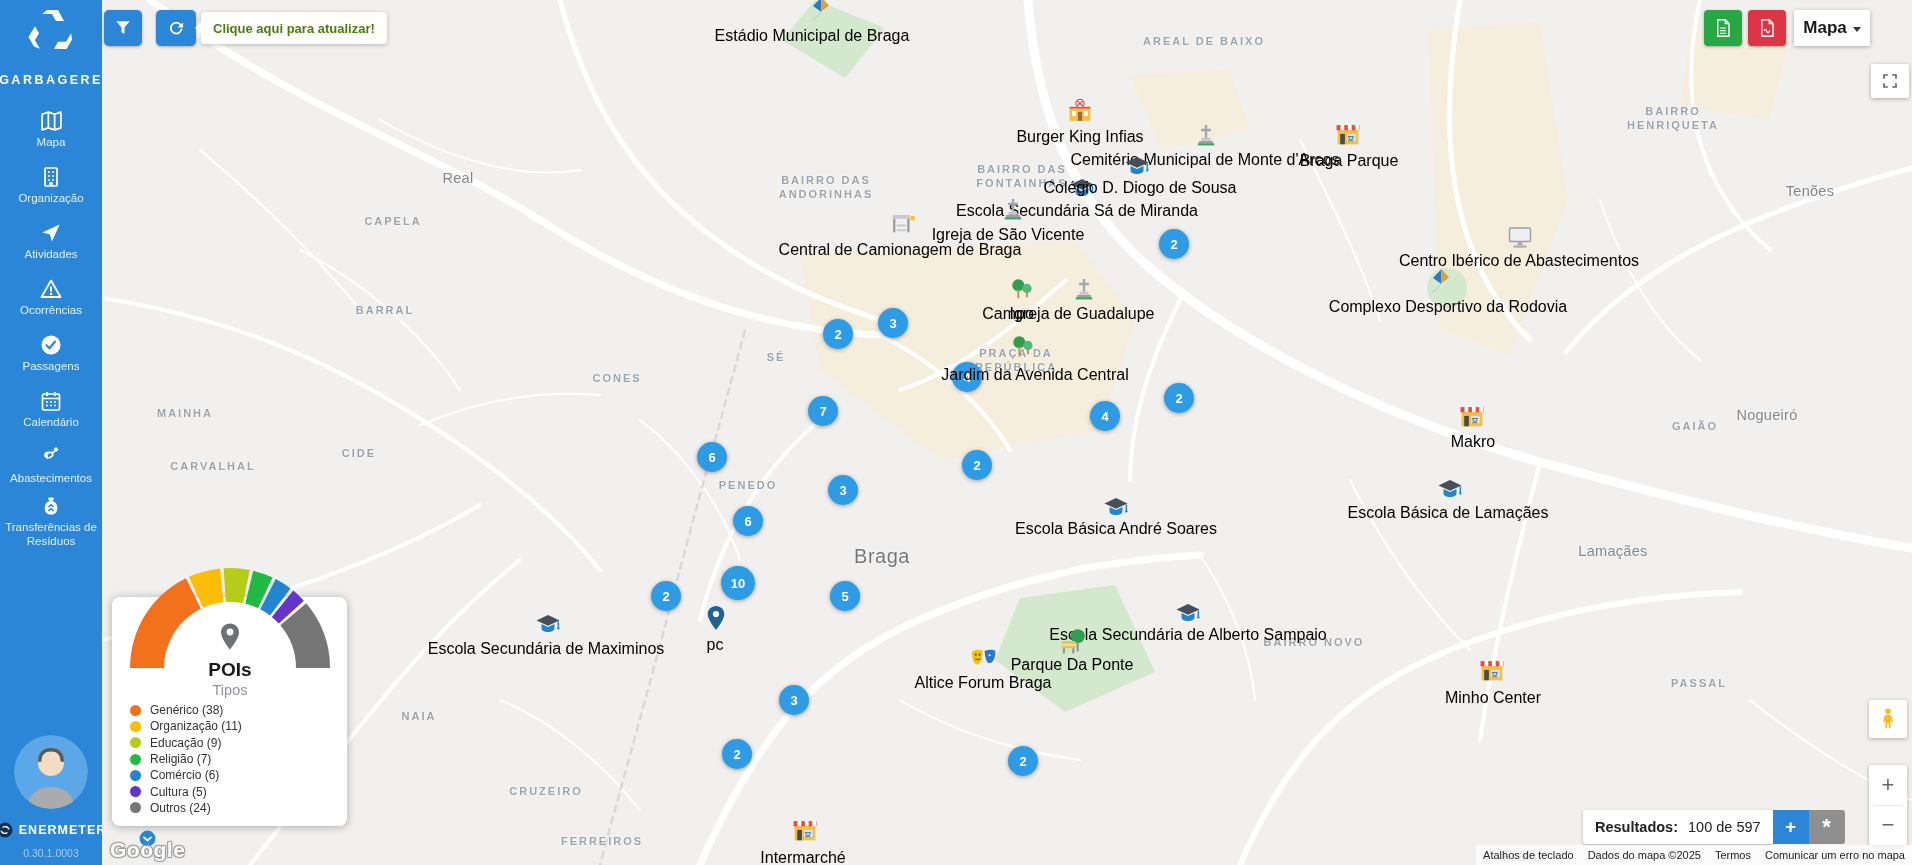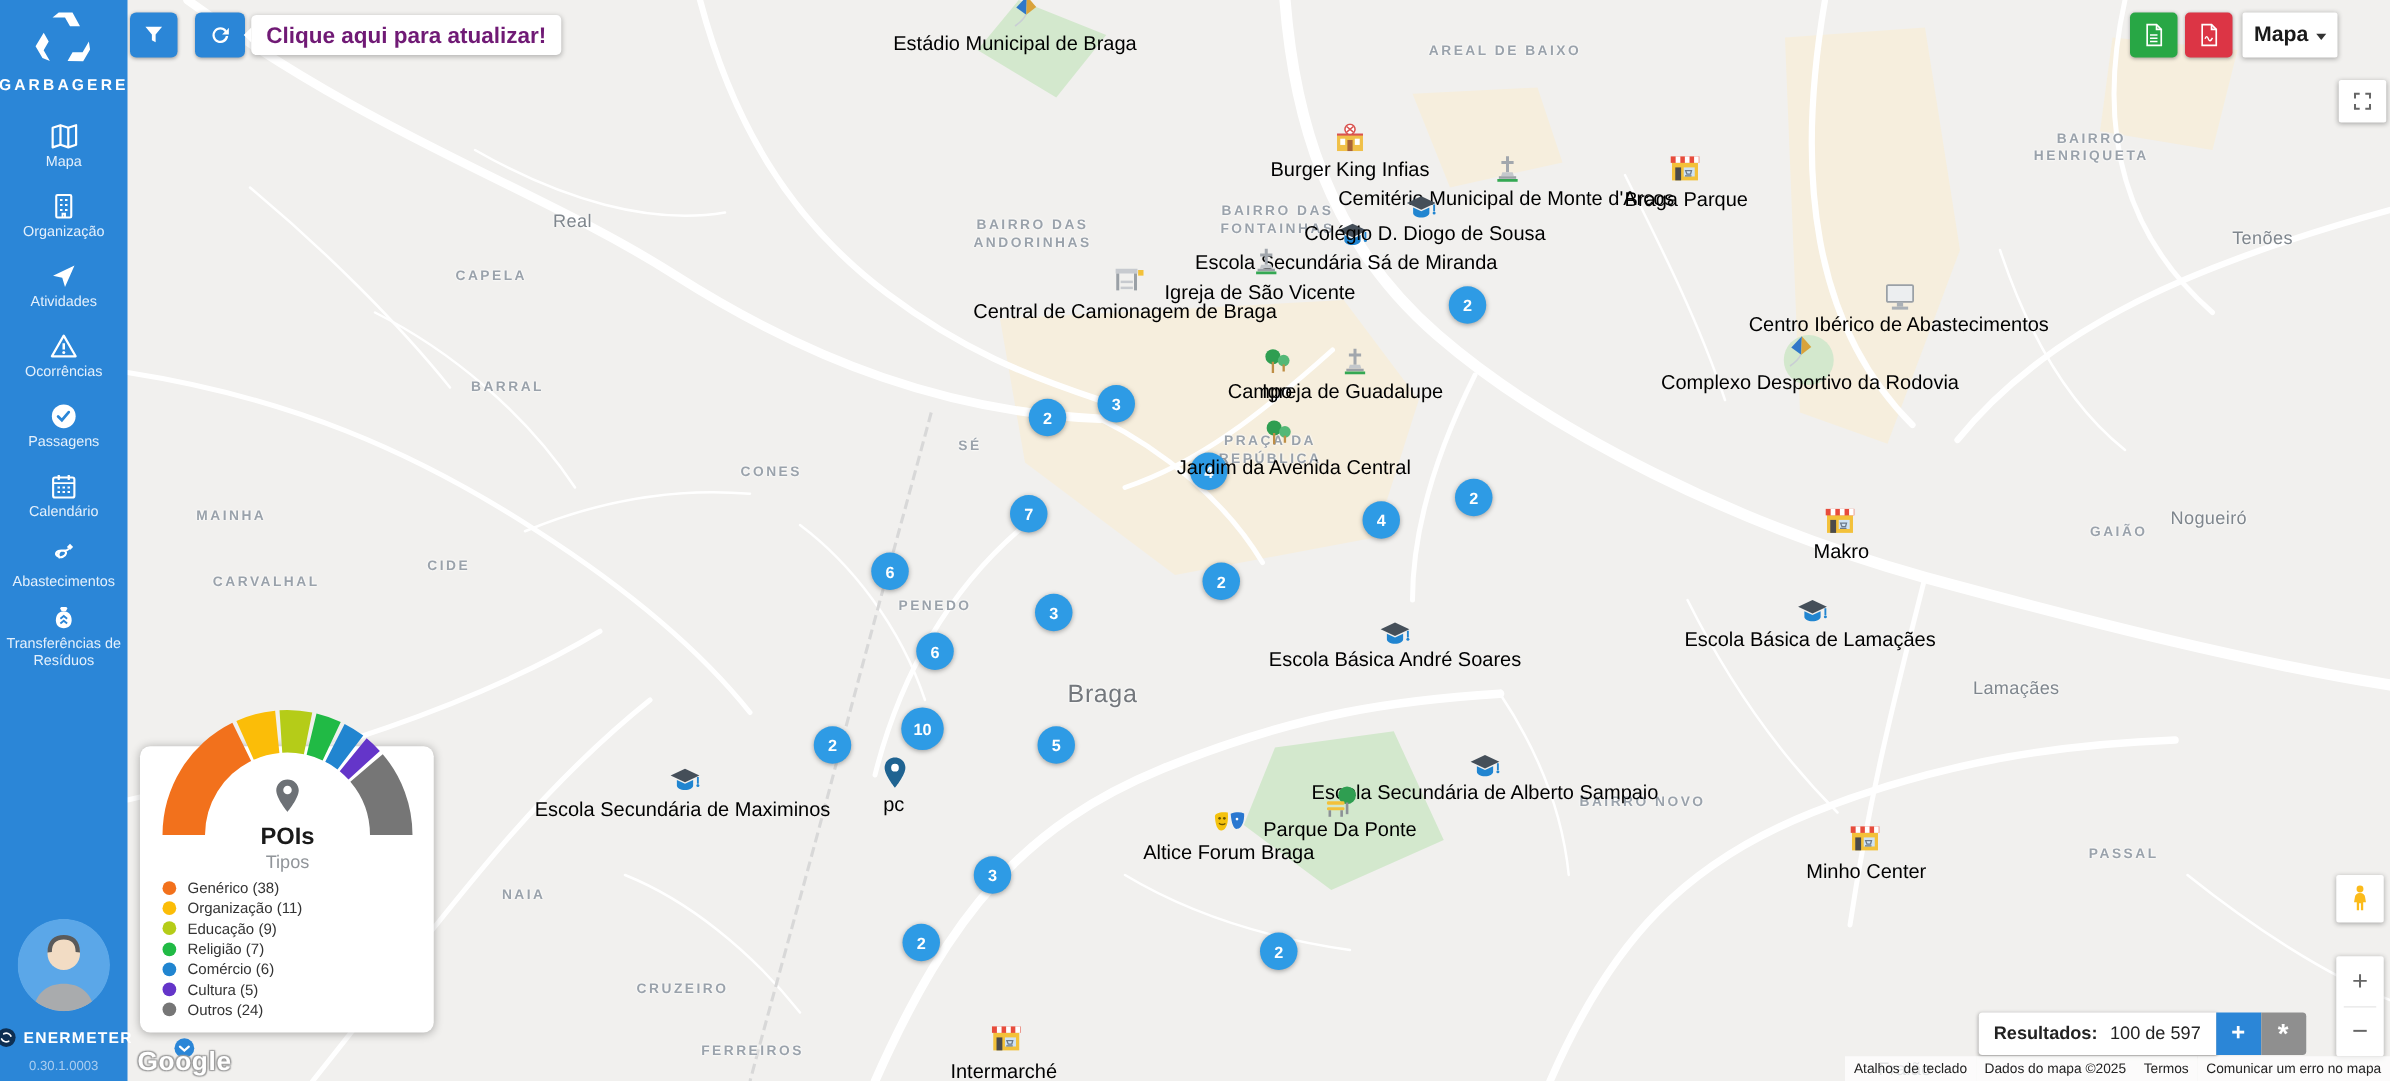--- a/index.html
+++ b/index.html
@@ -16,33 +16,33 @@
   .poi{position:absolute;transform:translate(-50%,-50%);text-align:center;cursor:pointer;}
   .picon{position:absolute;transform:translate(-50%,-50%);line-height:0;}
   .cluster{position:absolute;transform:translate(-50%,-50%);width:30px;height:30px;border-radius:50%;
     background:#2e9be5;color:#fff;font-size:13px;font-weight:bold;display:flex;align-items:center;justify-content:center;
     box-shadow:0 1px 4px rgba(0,0,0,.35);cursor:pointer;}
   .cluster.big{width:34px;height:34px;}
   
   .sidebar{position:absolute;left:0;top:0;width:102px;height:865px;background:#2b86d7;z-index:30;
     display:flex;flex-direction:column;align-items:center;color:#fff;}
   .logo{margin-top:7px;line-height:0;}
-  .brandname{font-size:12.5px;font-weight:bold;letter-spacing:2.5px;color:#fff;margin-top:8px;}
+  .brandname{font-size:12.5px;font-weight:bold;letter-spacing:2.5px;color:#fff;margin-top:20px;}
   .nav{margin-top:14px;width:100%;}
   .nav-item{height:56px;display:flex;flex-direction:column;align-items:center;justify-content:center;cursor:pointer;}
   .nav-item .nlabel{font-size:11.5px;color:#e4f0fc;margin-top:3px;text-align:center;line-height:1.15;}
   .side-bottom{position:absolute;bottom:0;left:0;width:100%;display:flex;flex-direction:column;align-items:center;}
   .avatar{width:74px;height:74px;border-radius:50%;overflow:hidden;line-height:0;cursor:pointer;}
   .vendor{display:flex;align-items:center;gap:5px;margin-top:12px;color:#fff;font-size:12.5px;font-weight:bold;letter-spacing:1px;}
   .version{color:#a9cdf0;font-size:10.5px;margin:8px 0 6px;}
   
   .sqbtn{position:absolute;border:none;border-radius:5px;background:#2b86d7;display:flex;align-items:center;justify-content:center;
     cursor:pointer;box-shadow:0 1px 3px rgba(0,0,0,.3);z-index:31;}
   .tooltip{position:absolute;left:201px;top:12px;height:32px;background:#fff;border-radius:4px;display:flex;align-items:center;
-    padding:0 12px;font-size:18px;font-weight:bold;color:#701a75;box-shadow:0 1px 4px rgba(0,0,0,.25);z-index:31;cursor:pointer;}
+    padding:0 12px;font-size:13px;font-weight:bold;color:#4d7c0f;box-shadow:0 1px 4px rgba(0,0,0,.25);z-index:31;cursor:pointer;}
   .tooltip:before{content:"";position:absolute;left:-6px;top:10px;border-top:6px solid transparent;border-bottom:6px solid transparent;border-right:6px solid #fff;}
   .search{position:absolute;left:897px;top:8px;width:322px;height:33px;background:#fff;border:none;border-radius:2px;
     box-shadow:0 1px 4px rgba(0,0,0,.3);padding:0 14px;font-size:15px;color:#222;z-index:31;}
   .search::placeholder{color:#9aa0a6;}
   .export{position:absolute;top:10px;width:38px;height:36px;border:none;border-radius:4px;display:flex;align-items:center;
     justify-content:center;cursor:pointer;box-shadow:0 1px 3px rgba(0,0,0,.3);z-index:31;}
   .maptype{position:absolute;left:1794px;top:10px;width:76px;height:36px;background:#fff;border:none;border-radius:2px;
     box-shadow:0 1px 4px rgba(0,0,0,.3);font-size:17px;font-weight:bold;color:#1a1a1a;display:flex;align-items:center;
     justify-content:center;gap:6px;cursor:pointer;z-index:31;}
   .caret{width:0;height:0;border-left:4.5px solid transparent;border-right:4.5px solid transparent;border-top:5px solid #333;margin-top:2px;}
@@ -124,21 +124,21 @@
         <path stroke-width="2" d="M1750,700 C1800,740 1860,780 1912,800"></path>
         <path stroke-width="2" d="M1200,555 C1230,600 1250,650 1255,700"></path>
         <path stroke-width="2" d="M420,425 C480,400 540,390 600,395"></path>
       </g>
       <path d="M745,330 C718,430 690,530 664,630 C640,720 620,790 600,865" fill="none" stroke="#d8d8d8" stroke-width="2.5" stroke-dasharray="8 4"></path>
     </svg>
     <div id="labels-layer">
         <div class="maplabel town" style="left: 458px; top: 178px;">Real</div>
         <div class="maplabel town" style="left: 22px; top: 208px;">lhe</div>
         <div class="maplabel" style="left: 393px; top: 222px;">CAPELA</div>
-        <div class="maplabel" style="left: 406px; top: 311px;">BARRAL</div>
+        <div class="maplabel" style="left: 385px; top: 311px;">BARRAL</div>
         <div class="maplabel" style="left: 776px; top: 358px;">SÉ</div>
         <div class="maplabel" style="left: 617px; top: 379px;">CONES</div>
         <div class="maplabel" style="left: 185px; top: 414px;">MAINHA</div>
         <div class="maplabel" style="left: 359px; top: 454px;">CIDE</div>
         <div class="maplabel" style="left: 213px; top: 467px;">CARVALHAL</div>
         <div class="maplabel" style="left: 748px; top: 486px;">PENEDO</div>
         <div class="maplabel" style="left: 419px; top: 717px;">NAIA</div>
         <div class="maplabel" style="left: 546px; top: 792px;">CRUZEIRO</div>
         <div class="maplabel" style="left: 602px; top: 842px;">FERREIROS</div>
         <div class="maplabel" style="left: 826px; top: 188px;">BAIRRO DAS

